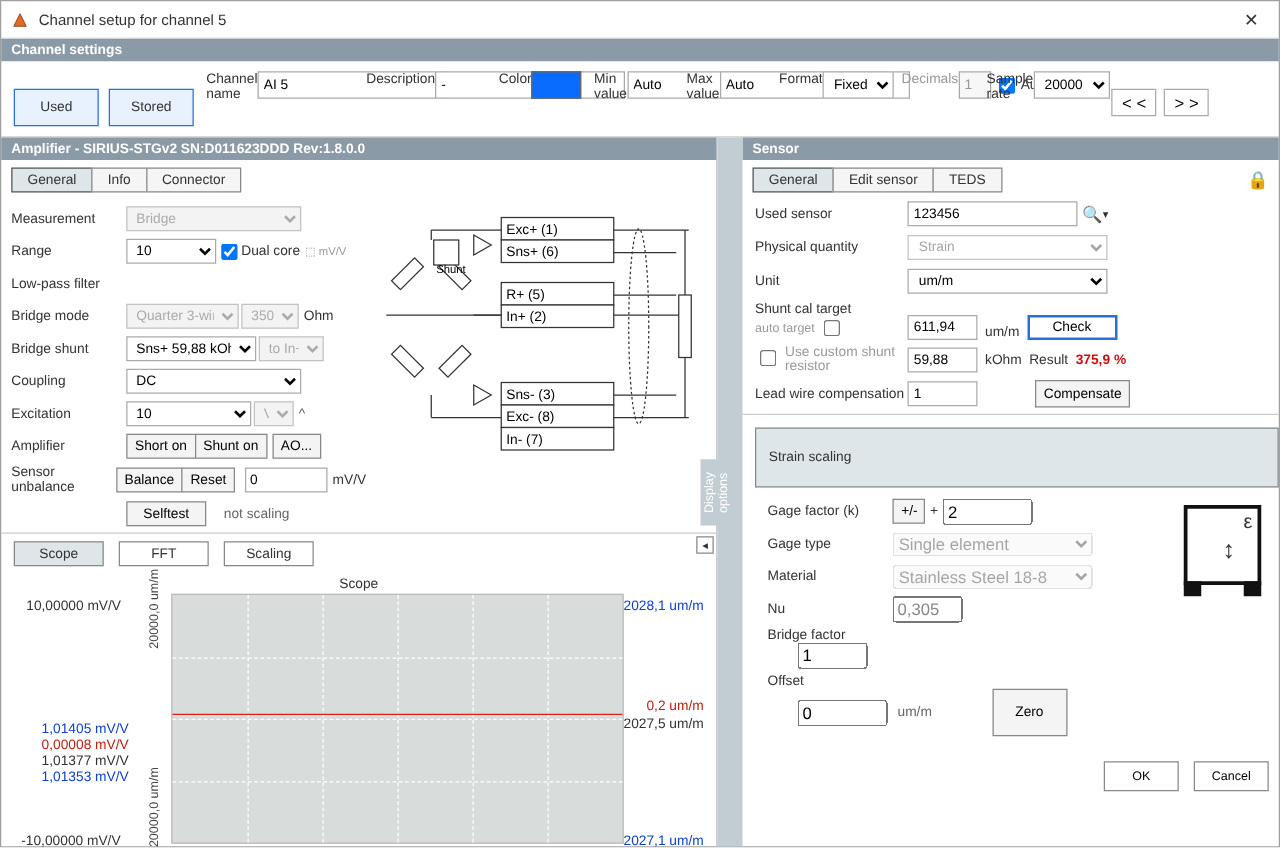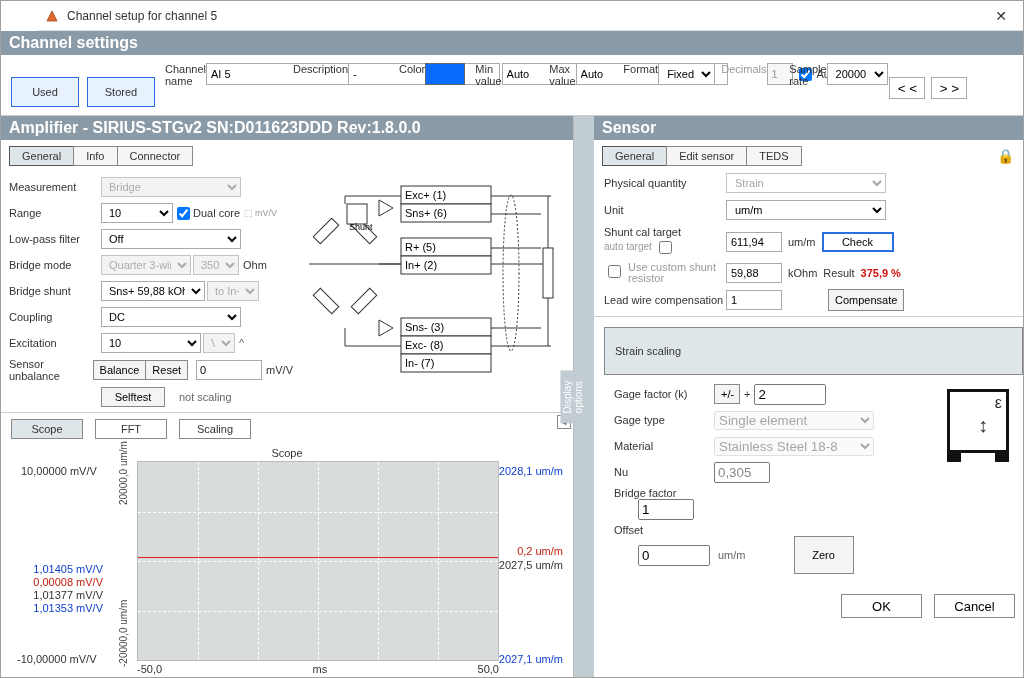--- a/index.html
+++ b/index.html
@@ -1,22 +1,22 @@
 <!DOCTYPE html>
 <html><head>
 <meta charset="utf-8">
 <style>
 * { box-sizing: border-box; font-family: "Segoe UI", Tahoma, sans-serif; }
 body { margin: 0; background: #fff; font-size: 11px; color: #333; }
 .window { width: 1024px; height: 678px; border: 1px solid #a0a0a0; display: flex; flex-direction: column; }
-.titlebar { height: 30px; display: flex; align-items: center; padding: 0 8px; border-bottom: 1px solid #e0e0e0; margin-left: 36px; }
+.titlebar { height: 30px; display: flex; align-items: center; padding: 0 8px; border-bottom: 1px solid #e0e0e0; }
 .titlebar .tri { width: 14px; height: 14px; margin-right: 8px; }
 .titlebar .title { flex: 1; font-size: 12px; }
 .titlebar .close { font-size: 14px; padding: 0 8px; cursor: pointer; }
-.section-header { background: #8a9aa6; color: #fff; padding: 3px 8px; font-weight: bold; font-size: 16px; }
+.section-header { background: #8a9aa6; color: #fff; padding: 3px 8px; font-weight: bold; font-size: 11px; }
 .top-area { display: flex; align-items: flex-start; padding: 8px 10px; gap: 10px; border-bottom: 1px solid #ccc; }
 .big-btn { width: 68px; height: 30px; border: 1px solid #2a6fe0; background: #e8f2ff; color: #333; cursor: pointer; font-size: 11px; }
 .field-col { display: flex; flex-direction: row; }
 .field-col label { font-size: 11px; margin-bottom: 2px; }
 input[type=text].line, select.line { border: 1px solid #aaa; height: 22px; padding: 1px 4px; font-size: 11px; background: #fff; }
 input[type=text].line[readonly] { background: #f7f7f7; }
 .color-swatch { width: 40px; height: 22px; background: #0a6cff; border: 1px solid #666; }
 .nav-btn { width: 36px; height: 22px; border: 1px solid #aaa; background: #fff; cursor: pointer; }
 .main { flex: 1; display: flex; min-height: 0; }
 .left-col { width: 573px; min-width: 573px; display: flex; flex-direction: column; border-right: 1px solid #bbb; }
@@ -55,21 +55,21 @@
 .check-btn { border: 2px solid #2a6fe0; background: #fff; color: #000; width: 72px; height: 20px; font-size: 11px; cursor: pointer; }
 .strain-header { border: 1px solid #888; background: #dfe6ea; padding: 17px 10px; display: inline-block; font-size: 11px; margin: 10px 0 4px 10px; }
 .strain-body { padding: 4px 14px 8px 20px; display: flex; }
 .strain-form .row { display: flex; align-items: center; margin-bottom: 4px; min-height: 22px; }
 .strain-form .lab { width: 100px; font-size: 11px; }
 .strain-icon { width: 62px; height: 64px; border: 3px solid #111; position: relative; margin-left: auto; margin-top: 6px; }
 .strain-icon .eps { position: absolute; right: 4px; top: 2px; font-size: 16px; }
 .strain-icon .arrow { position: absolute; right: 18px; top: 22px; font-size: 20px; }
 .strain-icon .foot { position: absolute; bottom: -12px; width: 14px; height: 12px; background: #111; }
 .footer { padding: 8px; display: flex; justify-content: flex-end; gap: 12px; }
-.footer .fbtn { width: 81px; height: 24px; border: 1px solid #888; background: #fff; cursor: pointer; font-size: 13px; }
+.footer .fbtn { width: 60px; height: 24px; border: 1px solid #888; background: #fff; cursor: pointer; font-size: 10px; }
 select.line, .form-row select { appearance: auto; }
 </style>
 </head>
 <body>
 
 <div class="window">
 
   <div class="titlebar">
     <svg class="tri" viewBox="0 0 14 14">
         <polygon points="7,2 12,12 2,12" fill="#e06a2a" stroke="#9a471d" stroke-width="0.8"></polygon>
@@ -143,21 +143,20 @@
             </div>
           <div class="form-row">
               <span class="lab">Range</span>
             <select style="width:72px;"><option>10</option></select>
             <input type="checkbox" checked="" style="margin-left: 4px;">
             <span>Dual core</span>
             <span style="color:#999;margin-left:4px;font-size:9px;">⬚ <span>mV/V</span></span>
             </div>
           <div class="form-row">
               <span class="lab">Low-pass filter</span>
-            <select style="width:140px;"><option>Off</option></select>
             </div>
           <div class="form-row">
               <span class="lab">Bridge mode</span>
             <select disabled="" style="width:90px;"><option>Quarter 3-wire</option></select>
             <select disabled="" style="width:46px;margin-left:2px;"><option>350</option></select>
             <span style="margin-left:4px;">Ohm</span>
             </div>
           <div class="form-row">
               <span class="lab">Bridge shunt</span>
             <select style="width:104px;"><option>Sns+ 59,88 kOhm</option></select>
@@ -165,20 +164,26 @@
             </div>
           <div class="form-row">
               <span class="lab">Coupling</span>
             <select style="width:140px;"><option>DC</option></select>
             </div>
           <div class="form-row">
               <span class="lab">Excitation</span>
             <select style="width:100px;"><option>10</option></select>
             <select disabled="" style="width:32px;margin-left:2px;"><option>V</option></select>
             <span style="margin-left:4px;color:#666;">^</span>
+            </div>
+          <div class="form-row">
+              <span class="lab">Amplifier</span>
+            <button class="btn">Short on</button>
+            <button class="btn" style="margin-left:-1px;">Shunt on</button>
+            <button class="btn" style="margin-left:4px;">AO...</button>
             </div>
           <div class="form-row">
               <span class="lab">Sensor unbalance</span>
             <button class="btn">Balance</button>
             <button class="btn" style="margin-left:-1px;">Reset</button>
             <input type="text" style="width: 66px; margin-left: 8px;" value="0">
             <span style="margin-left:4px;">mV/V</span>
             </div>
           <div class="form-row">
               <span class="lab"></span>
@@ -291,28 +296,34 @@
     <div class="right-col">
       <div class="section-header">Sensor</div>
       <div style="display:flex;justify-content:center;gap:0;padding:6px 8px 0 8px;align-items:center;">
         <div class="tab active">General</div>
         <div class="tab">Edit sensor</div>
         <div class="tab">TEDS</div>
         <span style="margin-left:auto;color:#999;font-size:14px;">🔒</span>
       </div>
       <div class="sensor-body">
         <div class="sensor-row">
+            <span class="lab">Used sensor</span>
+          <input type="text" style="width: 136px;" value="123456">
+          <span style="margin-left:4px;font-size:13px;">🔍</span>
+          <span style="font-size:9px;">▾</span>
+          </div>
+        <div class="sensor-row">
             <span class="lab">Physical quantity</span>
           <select disabled="" style="width:160px;"><option>Strain</option></select>
           </div>
         <div class="sensor-row">
             <span class="lab">Unit</span>
           <select style="width:160px;"><option>um/m</option></select>
           </div>
-        <div class="sensor-row" style="align-items:center;">
+        <div class="sensor-row" style="align-items:flex-end;">
           <span class="lab">
             <span>Shunt cal target</span><br>
             <span style="color:#999;font-size:10px;">auto target</span> <input type="checkbox" style="vertical-align: middle;">
           </span>
           <input type="text" style="width: 56px;" value="611,94">
           <span style="margin:0 6px;">um/m</span>
           <button class="check-btn">Check</button>
           </div>
         <div class="sensor-row">
           <span class="lab" style="color:#999;display:flex;align-items:flex-start;gap:4px;">

